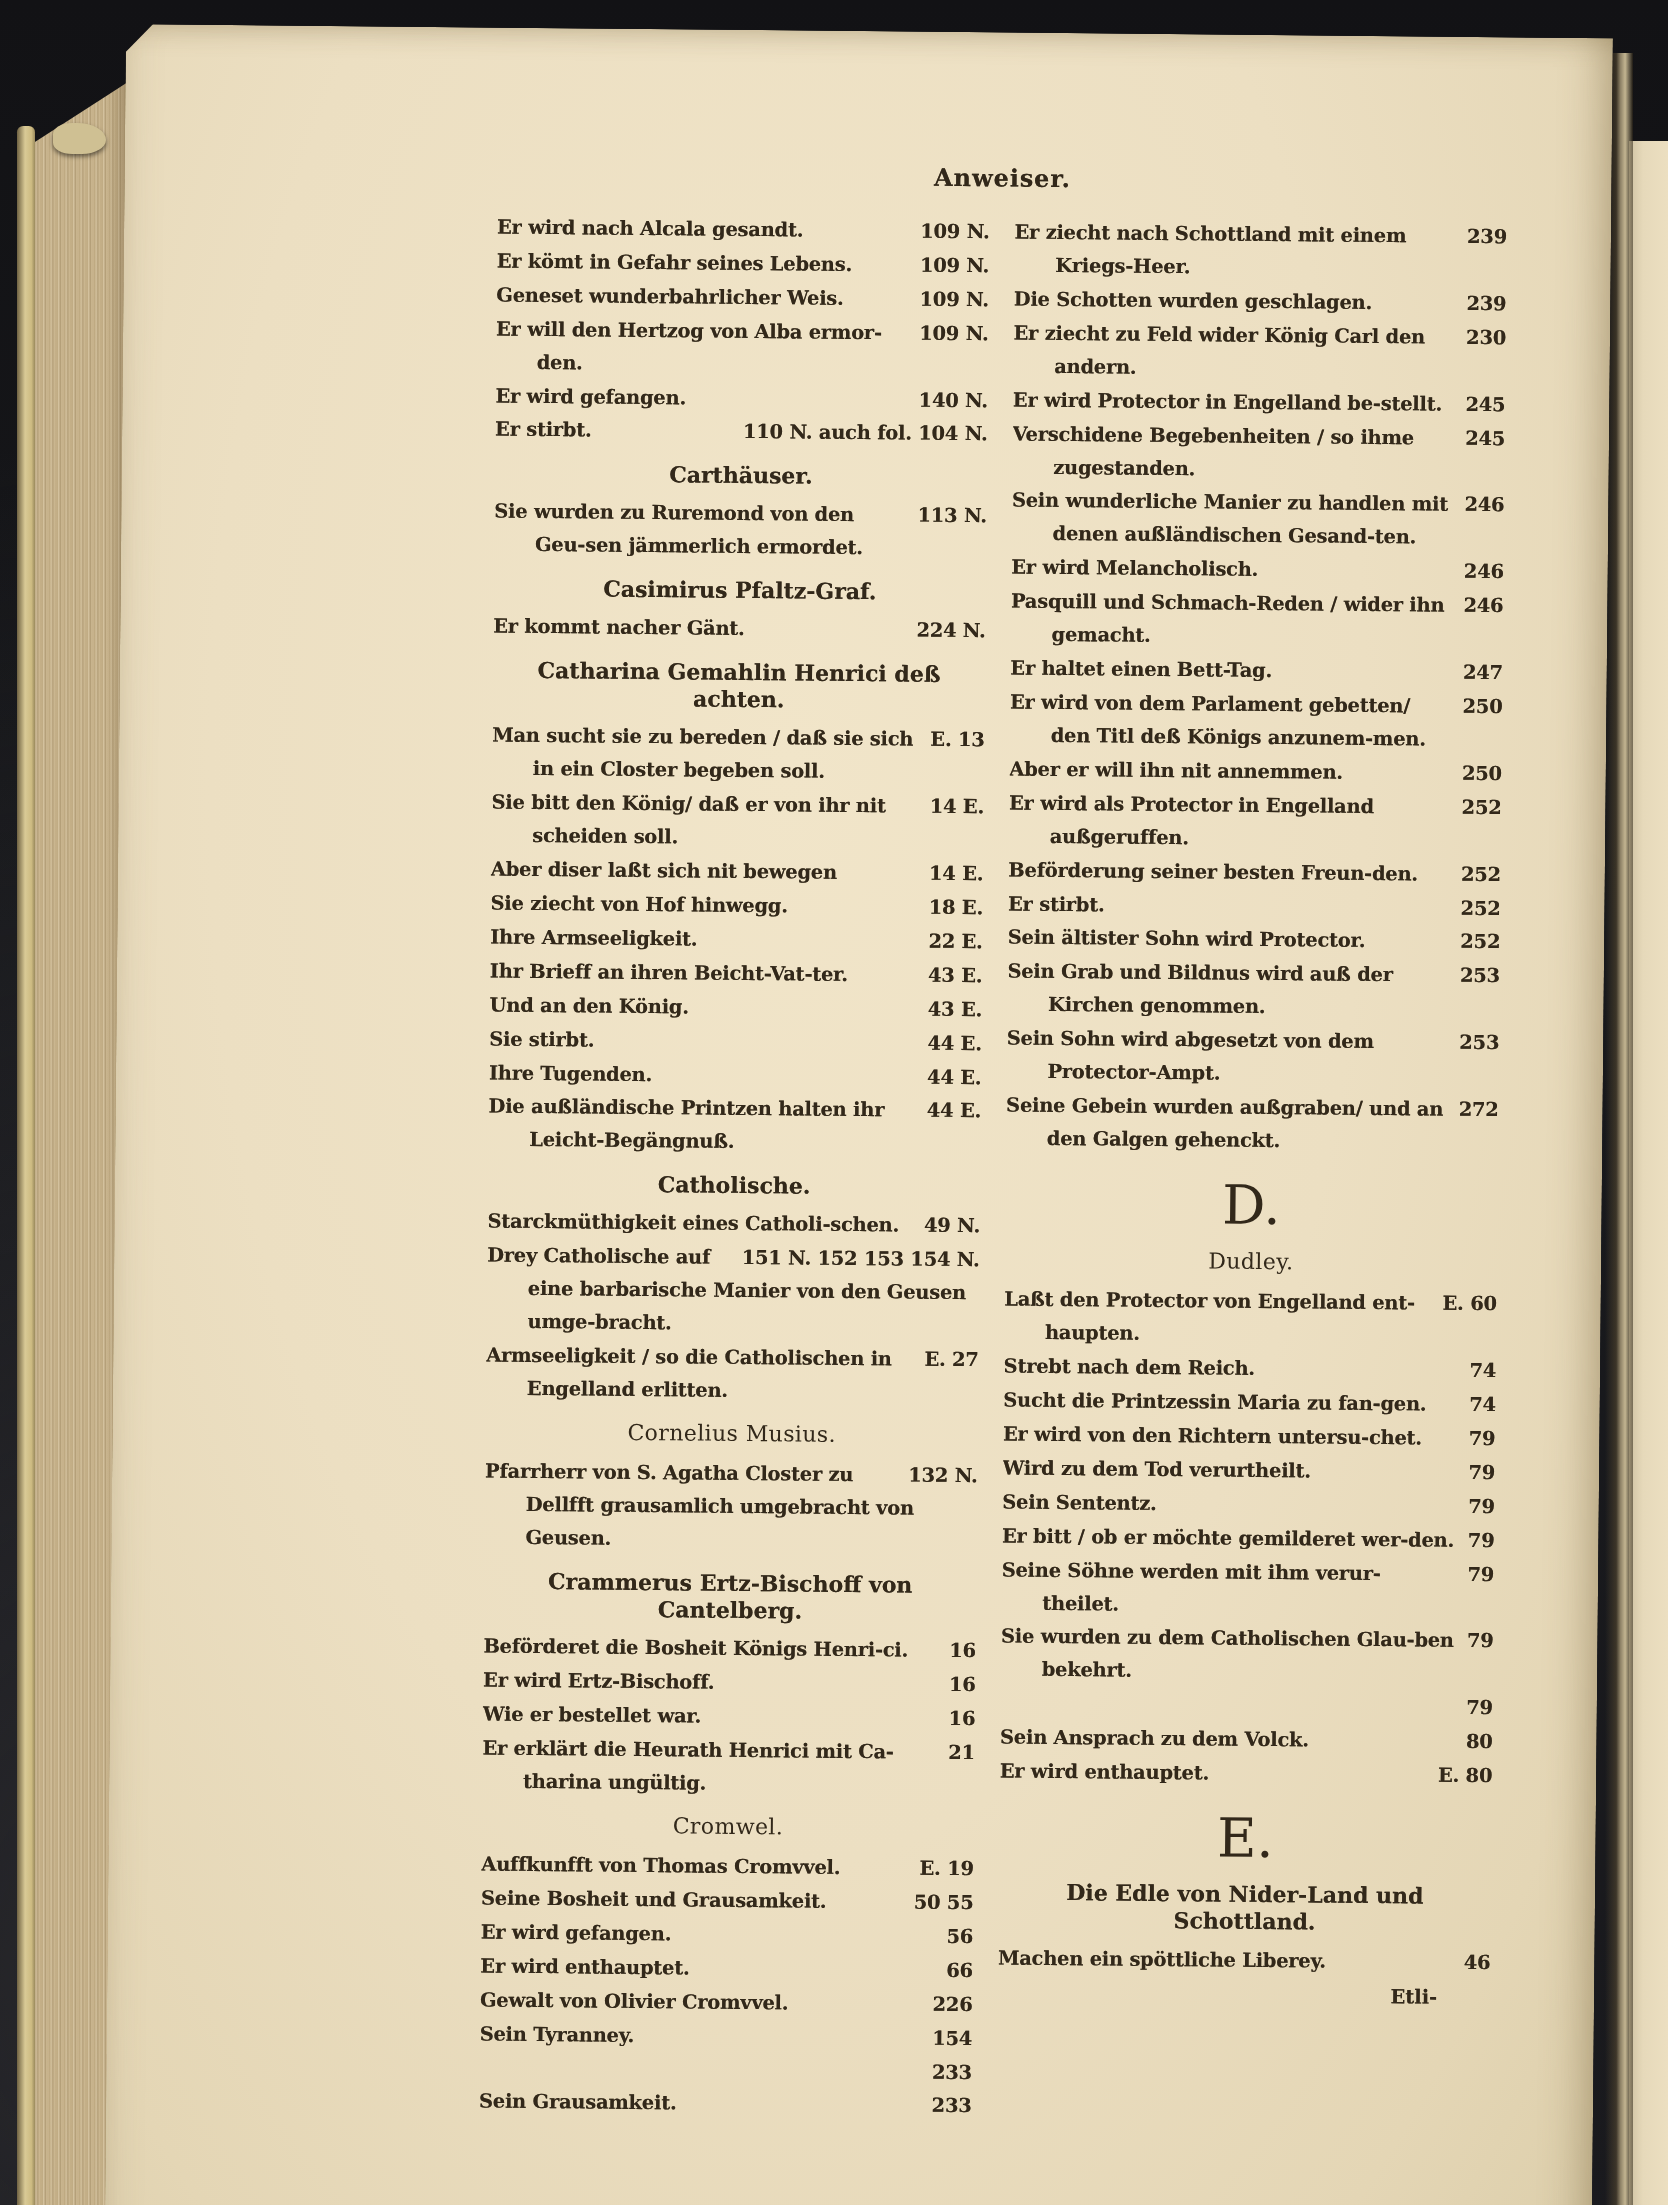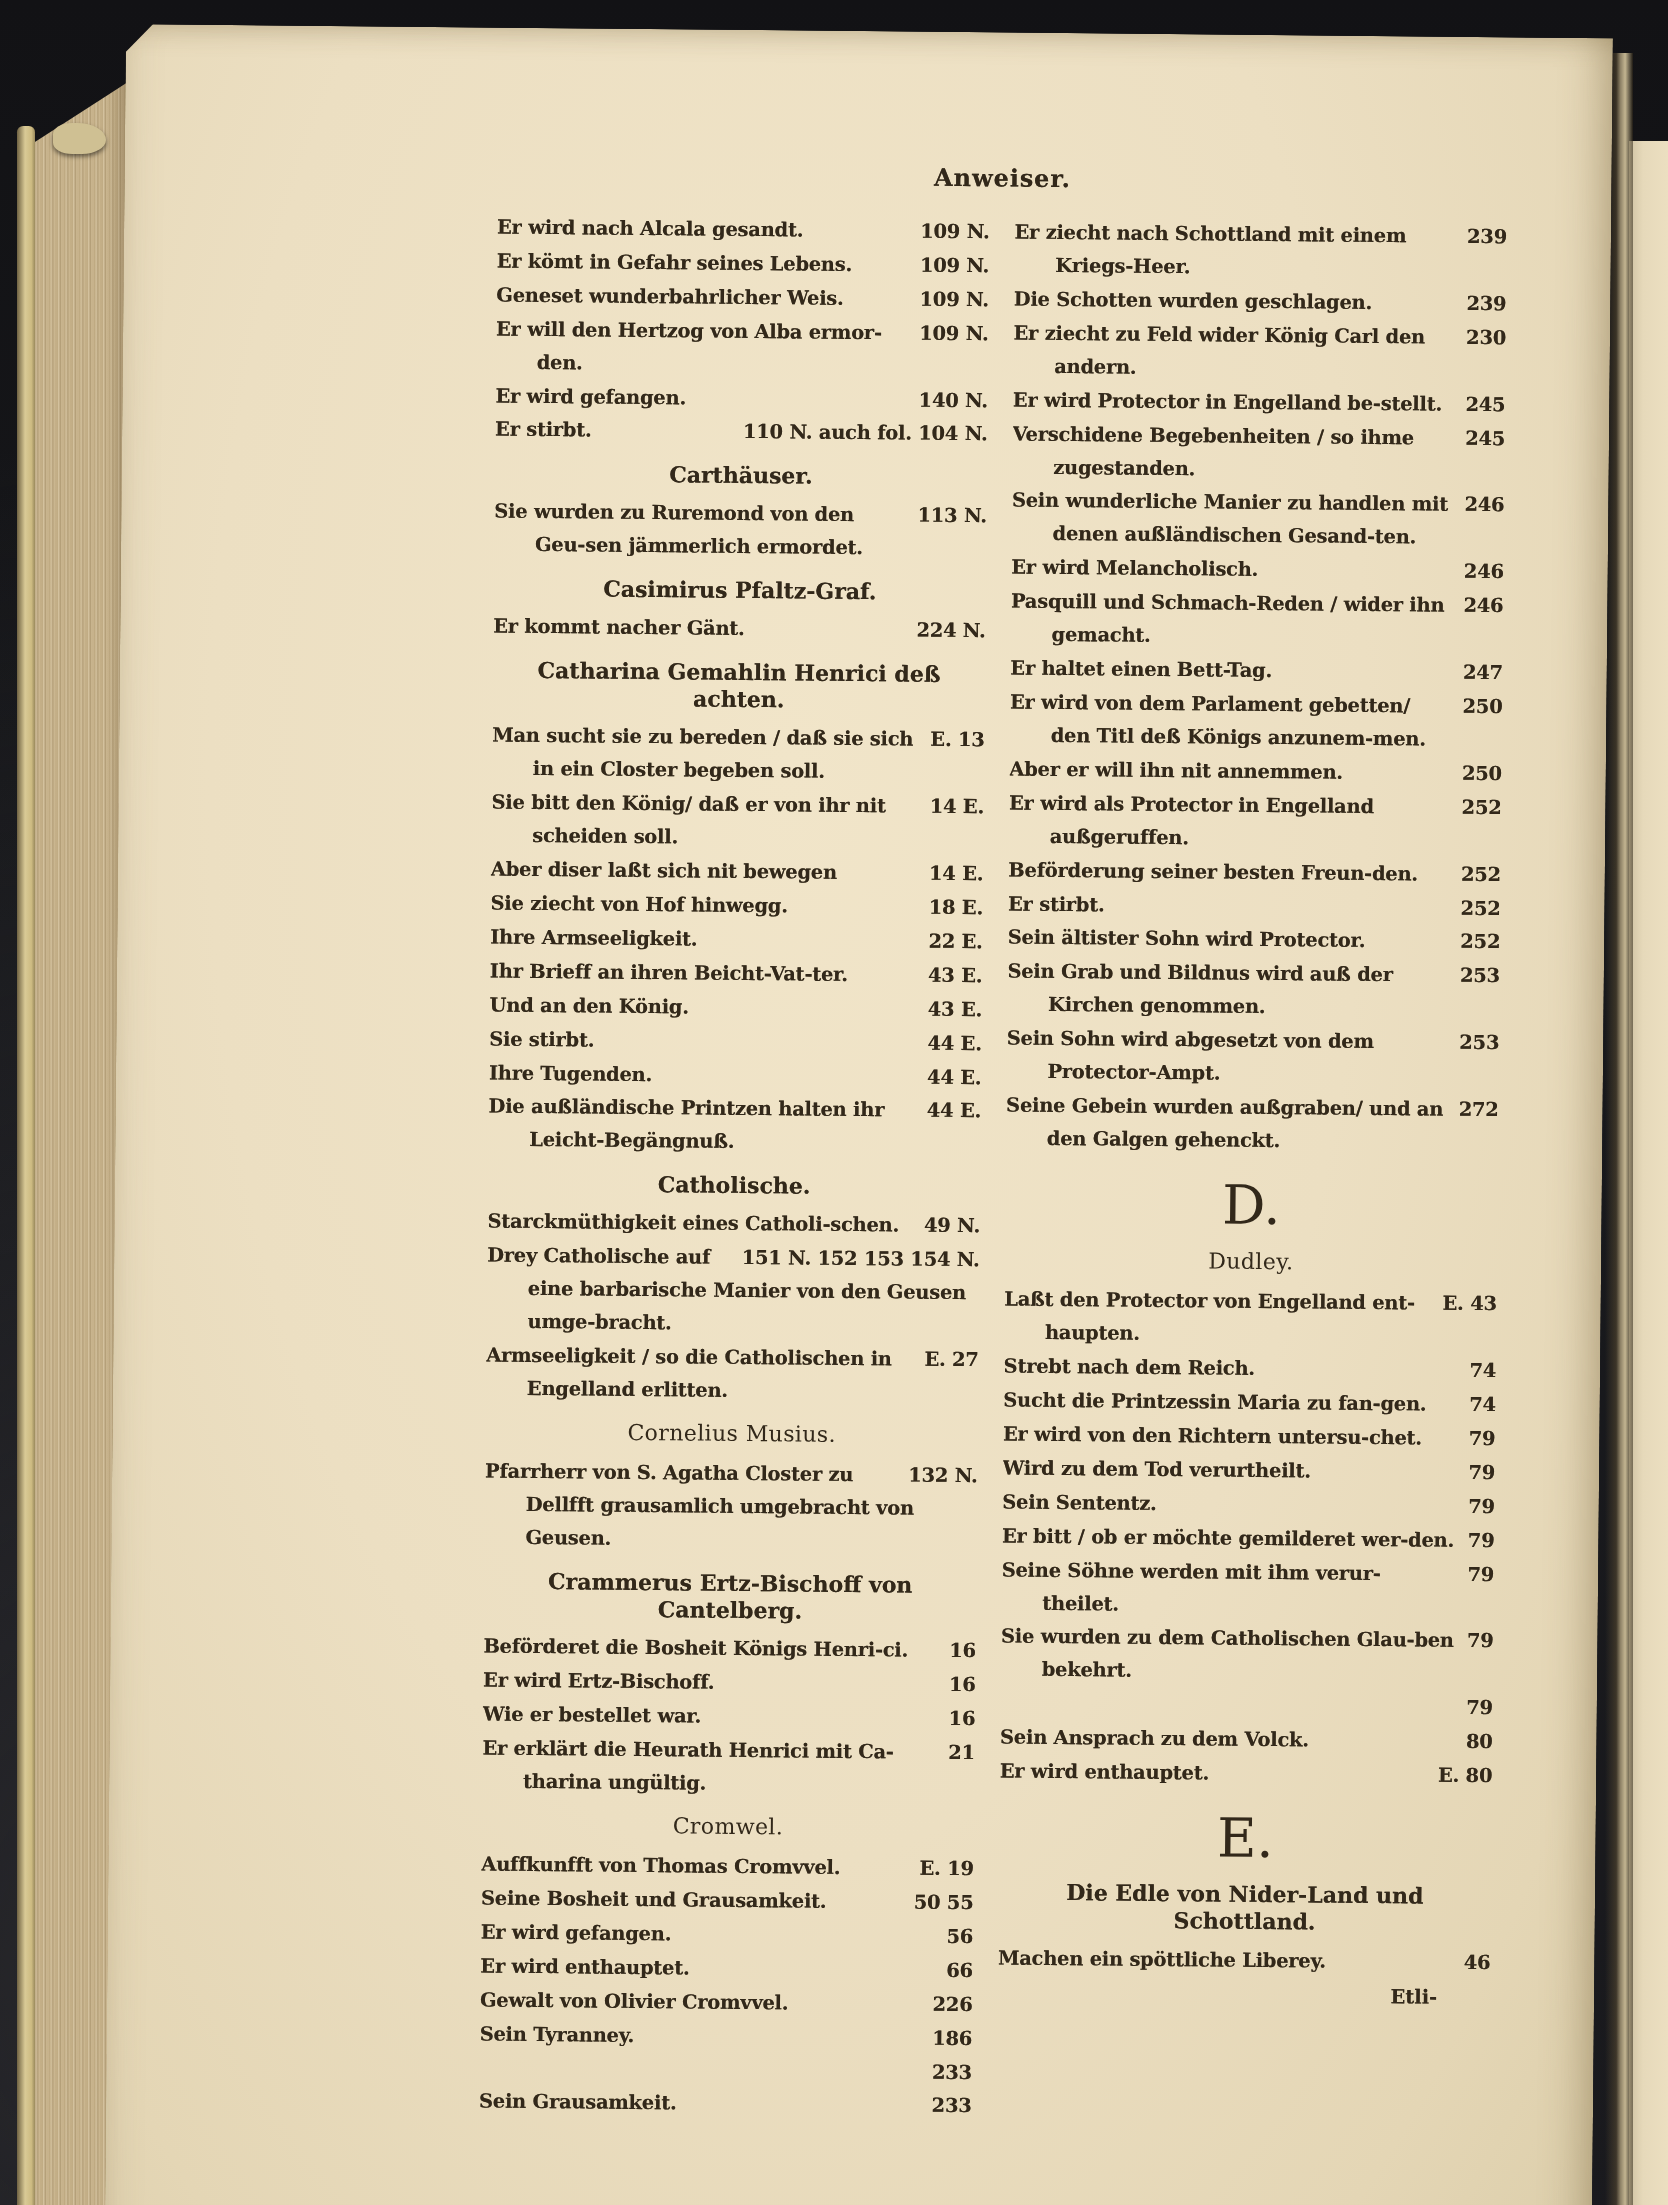--- a/index.html
+++ b/index.html
@@ -149,21 +149,21 @@
           <div class="entry"><span class="ref">16</span><span>Beförderet die Bosheit Königs Henri-ci.</span></div>
           <div class="entry"><span class="ref">16</span><span>Er wird Ertz-Bischoff.</span></div>
           <div class="entry"><span class="ref">16</span><span>Wie er bestellet war.</span></div>
           <div class="entry"><span class="ref">21</span><span>Er erklärt die Heurath Henrici mit Ca-tharina ungültig.</span></div>
           <div class="roman">Cromwel.</div>
           <div class="entry"><span class="ref">E. 19</span><span>Auffkunfft von Thomas Cromvvel.</span></div>
           <div class="entry"><span class="ref">50 55</span><span>Seine Bosheit und Grausamkeit.</span></div>
           <div class="entry"><span class="ref">56</span><span>Er wird gefangen.</span></div>
           <div class="entry"><span class="ref">66</span><span>Er wird enthauptet.</span></div>
           <div class="entry"><span class="ref">226</span><span>Gewalt von Olivier Cromvvel.</span></div>
-          <div class="entry"><span class="ref">186</span><span>Sein Tyranney.</span></div>
+          <div class="entry"><span class="ref">154</span><span>Sein Tyranney.</span></div>
           <div class="entry"><span class="ref">233</span></div>
           <div class="entry"><span class="ref">233</span><span>Sein Grausamkeit.</span></div>
         </div>
       <div class="col">
           <div class="entry"><span class="ref">239</span><span>Er ziecht nach Schottland mit einem Kriegs-Heer.</span></div>
           <div class="entry"><span class="ref">239</span><span>Die Schotten wurden geschlagen.</span></div>
           <div class="entry"><span class="ref">230</span><span>Er ziecht zu Feld wider König Carl den andern.</span></div>
           <div class="entry"><span class="ref">245</span><span>Er wird Protector in Engelland be-stellt.</span></div>
           <div class="entry"><span class="ref">245</span><span>Verschidene Begebenheiten / so ihme zugestanden.</span></div>
           <div class="entry"><span class="ref">246</span><span>Sein wunderliche Manier zu handlen mit denen außländischen Gesand-ten.</span></div>
@@ -174,21 +174,21 @@
           <div class="entry"><span class="ref">250</span><span>Aber er will ihn nit annemmen.</span></div>
           <div class="entry"><span class="ref">252</span><span>Er wird als Protector in Engelland außgeruffen.</span></div>
           <div class="entry"><span class="ref">252</span><span>Beförderung seiner besten Freun-den.</span></div>
           <div class="entry"><span class="ref">252</span><span>Er stirbt.</span></div>
           <div class="entry"><span class="ref">252</span><span>Sein ältister Sohn wird Protector.</span></div>
           <div class="entry"><span class="ref">253</span><span>Sein Grab und Bildnus wird auß der Kirchen genommen.</span></div>
           <div class="entry"><span class="ref">253</span><span>Sein Sohn wird abgesetzt von dem Protector-Ampt.</span></div>
           <div class="entry"><span class="ref">272</span><span>Seine Gebein wurden außgraben/ und an den Galgen gehenckt.</span></div>
           <div class="big">D.</div>
           <div class="roman">Dudley.</div>
-          <div class="entry"><span class="ref">E. 43</span><span>Laßt den Protector von Engelland ent-haupten.</span></div>
+          <div class="entry"><span class="ref">E. 60</span><span>Laßt den Protector von Engelland ent-haupten.</span></div>
           <div class="entry"><span class="ref">74</span><span>Strebt nach dem Reich.</span></div>
           <div class="entry"><span class="ref">74</span><span>Sucht die Printzessin Maria zu fan-gen.</span></div>
           <div class="entry"><span class="ref">79</span><span>Er wird von den Richtern untersu-chet.</span></div>
           <div class="entry"><span class="ref">79</span><span>Wird zu dem Tod verurtheilt.</span></div>
           <div class="entry"><span class="ref">79</span><span>Sein Sententz.</span></div>
           <div class="entry"><span class="ref">79</span><span>Er bitt / ob er möchte gemilderet wer-den.</span></div>
           <div class="entry"><span class="ref">79</span><span>Seine Söhne werden mit ihm verur-theilet.</span></div>
           <div class="entry"><span class="ref">79</span><span>Sie wurden zu dem Catholischen Glau-ben bekehrt.</span></div>
           <div class="entry"><span class="ref">79</span></div>
           <div class="entry"><span class="ref">80</span><span>Sein Ansprach zu dem Volck.</span></div>

